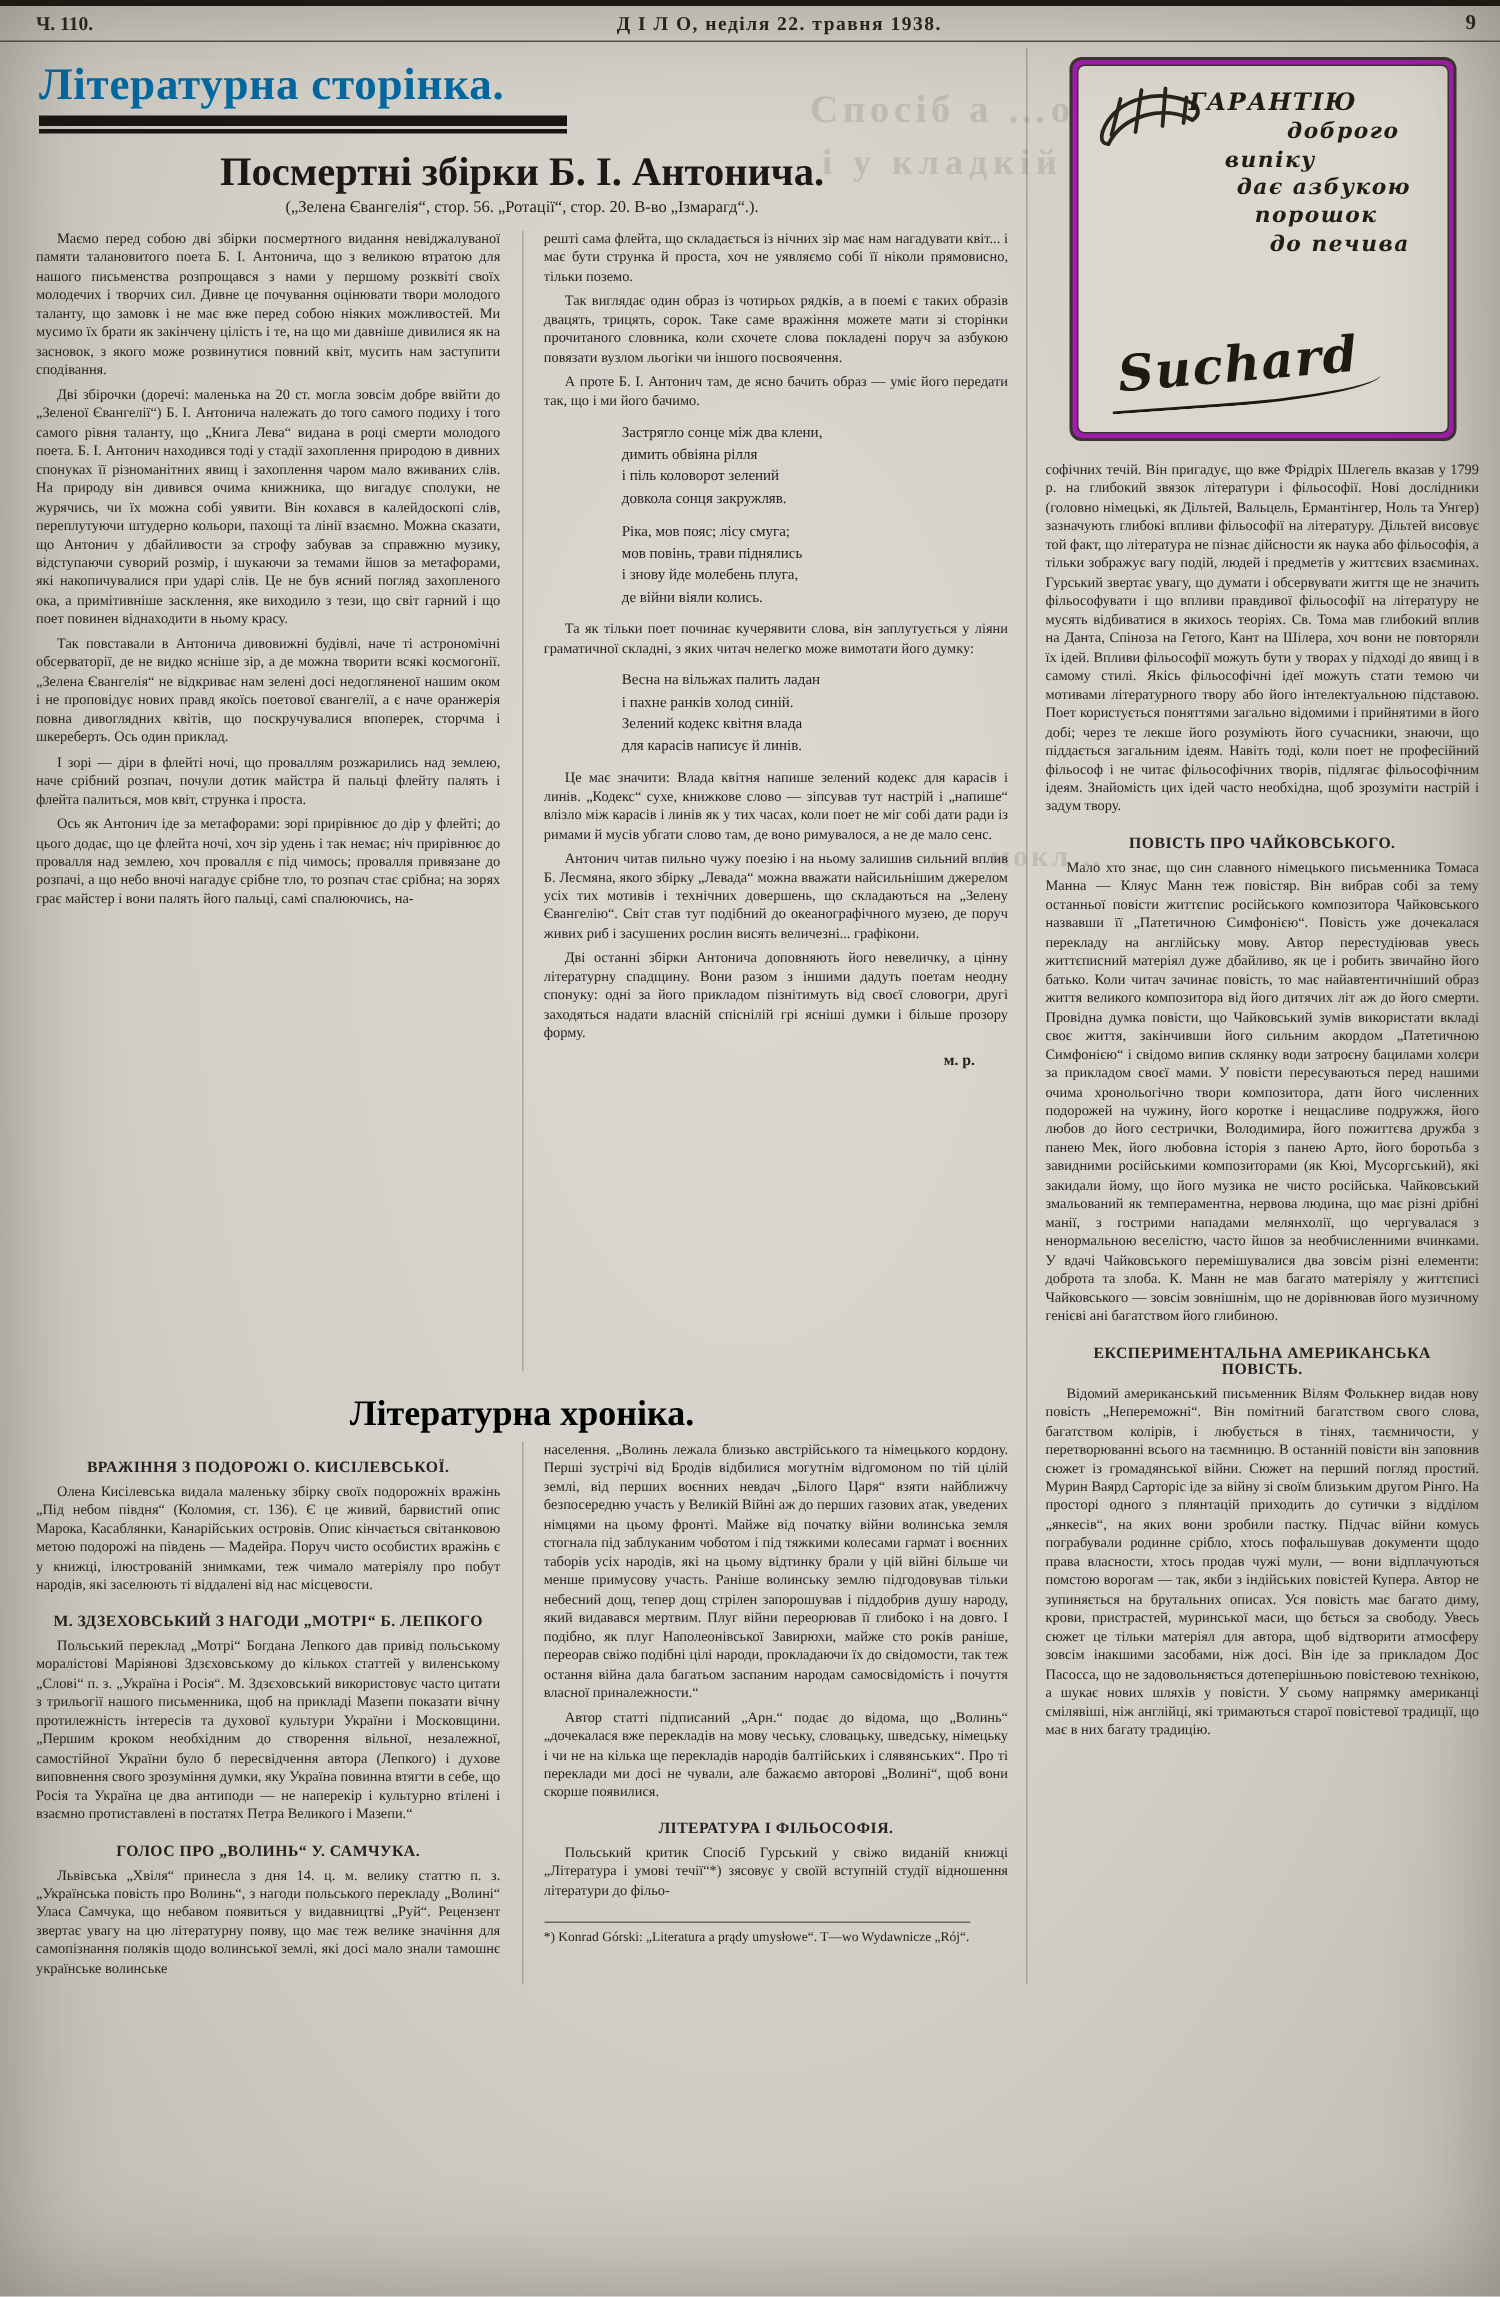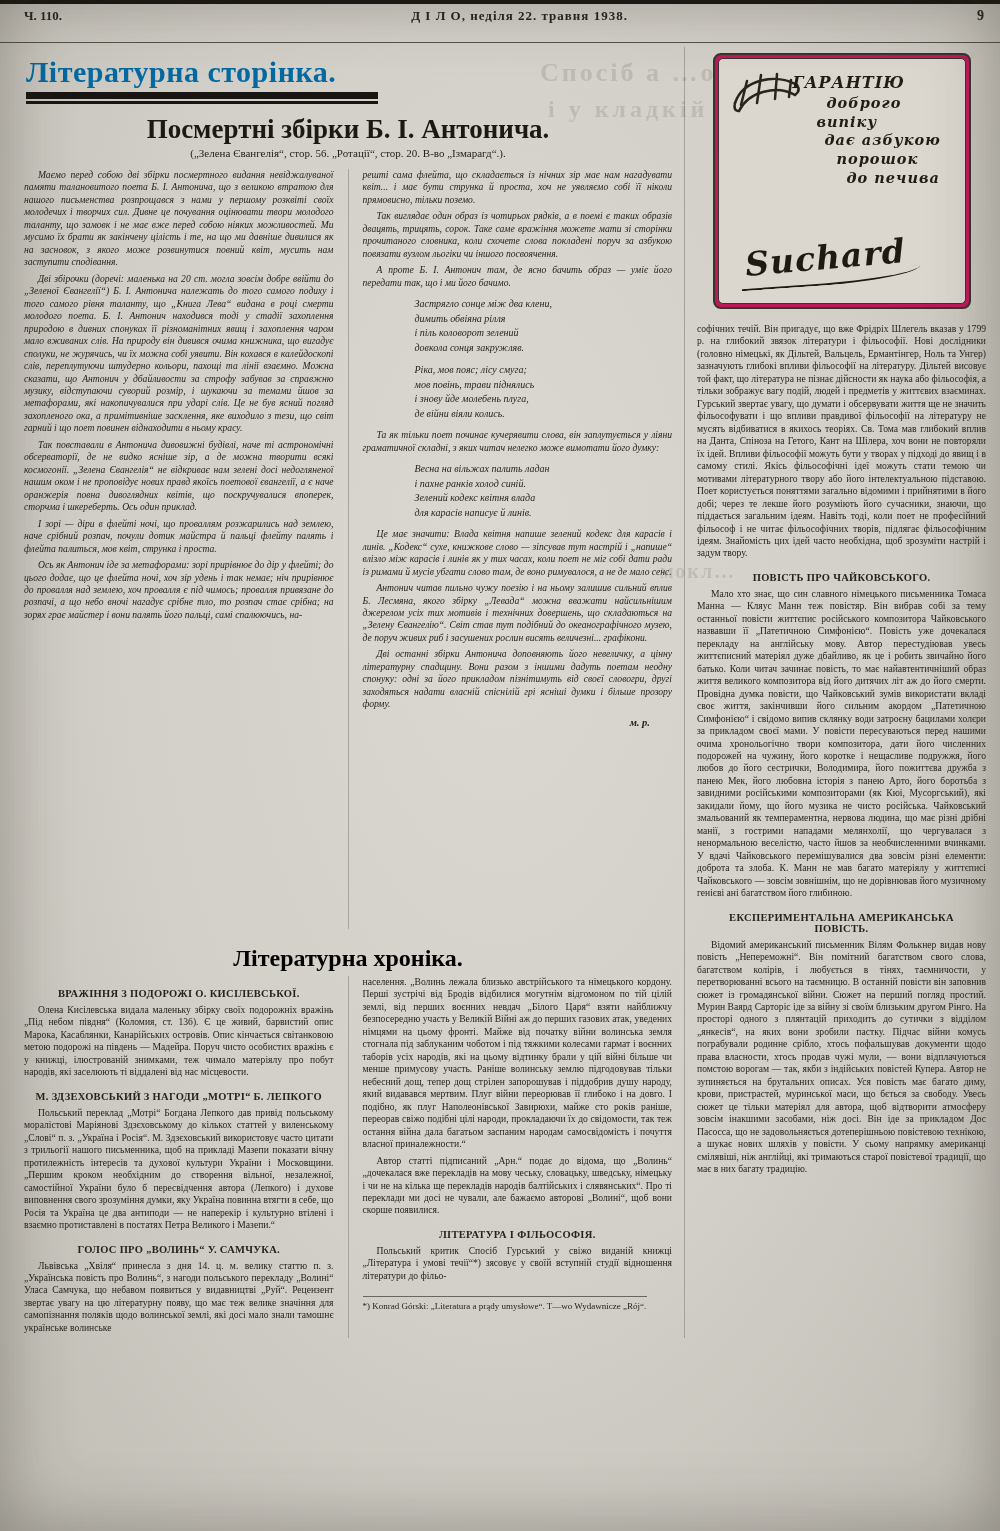--- a/index.html
+++ b/index.html
@@ -5,57 +5,57 @@
   html,body{margin:0;padding:0;}
   body{
     width:1000px;height:1531px;overflow:hidden;position:relative;
     background:radial-gradient(ellipse at 50% 38%, #dbd8d2 0%, #d2cfc8 55%, #bfbcb4 100%);
     font-family:"Liberation Serif", serif;color:#26231e;
   }
   .vignette{position:absolute;inset:0;pointer-events:none;box-shadow:inset 0 0 70px rgba(55,50,40,.38);z-index:50;}
   .top-edge{height:4px;background:#16130f;width:100%;}
   
   .pageheader{display:flex;align-items:center;justify-content:space-between;
-    padding:4px 16px 18px 24px;border-bottom:1px solid #55514a;font-weight:bold;}
+    padding:4px 16px 3px 24px;border-bottom:1px solid #55514a;font-weight:bold;}
   .ph-issue{font-size:13px;}
   .ph-mast{font-size:13px;letter-spacing:1px;}
   .ph-num{font-size:14px;}
   
   .main{display:flex;padding:4px 14px 0 24px;}
   .left-area{width:648px;flex:none;}
   .right-col{flex:1;margin-left:12px;padding-left:12px;border-left:1px solid #a5a198;min-width:0;}
   
   .masthead{margin:8px 0 2px 2px;}
   .masthead h1{margin:0;font-size:30px;font-weight:bold;letter-spacing:.5px;color:#0369a1;}
   .mast-bar{width:352px;height:7px;background:#181512;margin:3px 0 2px;}
   .mast-bar2{width:352px;height:3px;background:#181512;margin-bottom:4px;}
   
   .article-title{margin:10px 0 2px;font-size:27px;font-weight:bold;text-align:center;color:#1c1914;}
   .article-subtitle{text-align:center;font-size:11px;margin-bottom:10px;}
   .cols{display:flex;}
   .col{flex:1;min-width:0;}
   .col + .col{border-left:1px solid #a8a49b;margin-left:14px;padding-left:14px;}
-  .article-cols{min-height:760px;font-style:italic;}
+  .article-cols{min-height:760px;}
   
   .blk-p{font-size:9.6px;line-height:1.3;text-align:justify;text-indent:14px;margin:0 0 4px;}
   .blk-pc{font-size:9.6px;line-height:1.3;text-align:justify;text-indent:0;margin:0 0 4px;}
   .blk-poem{font-size:10px;line-height:1.45;white-space:pre-line;margin:8px 0 8px 52px;}
   .blk-h{font-size:10.5px;font-weight:bold;text-align:center;letter-spacing:.3px;margin:12px 4px 5px;}
   .blk-sig{font-size:10.5px;font-weight:bold;text-align:right;padding-right:22px;margin-top:6px;}
   .blk-note{font-size:9px;line-height:1.3;margin-top:14px;padding-top:4px;border-top:1px solid #6a665e;width:92%;}
   
   .chronicle-title{font-size:24px;font-weight:bold;text-align:center;margin:16px 0 4px;color:#000000;}
   
-  .ad-box{width:248px;margin:6px auto 14px;border:2px solid #39352e;border-radius:8px;padding:3px;background:#be185d;position:relative;z-index:5;}
+  .ad-box{width:248px;margin:6px auto 14px;border:2px solid #39352e;border-radius:8px;padding:3px;background:#a21caf;position:relative;z-index:5;}
   .ad-inner{border:1px solid #39352e;border-radius:5px;height:244px;position:relative;background:#dbd7cf;overflow:hidden;}
   .ad-lines{position:absolute;top:14px;left:0;right:0;}
   .ad-line{font-family:"DejaVu Serif", serif;font-style:italic;font-weight:bold;
     font-size:14.5px;line-height:1.3;letter-spacing:1px;white-space:nowrap;color:#211c15;}
   .ad-line:nth-child(1){margin-left:74px;font-size:16px;}
-  .ad-line:nth-child(2){margin-left:108px;}
+  .ad-line:nth-child(2){margin-left:108px;text-align:center;}
   .ad-line:nth-child(3){margin-left:98px;}
   .ad-line:nth-child(4){margin-left:106px;}
   .ad-line:nth-child(5){margin-left:118px;}
   .ad-line:nth-child(6){margin-left:128px;}
   .ad-brand{position:absolute;left:26px;bottom:26px;font-family:"DejaVu Serif", serif;
     font-style:italic;font-weight:bold;font-size:33px;letter-spacing:1px;transform:rotate(-5deg);color:#1e1a13;}
   .ad-flourish{position:absolute;left:22px;bottom:18px;width:180px;height:12px;
     border-bottom:2px solid #1e1a13;border-radius:0 0 60%/0 0 100% 40%;transform:rotate(-4deg);}
   .ad-croissant{position:absolute;top:6px;left:6px;}
   

